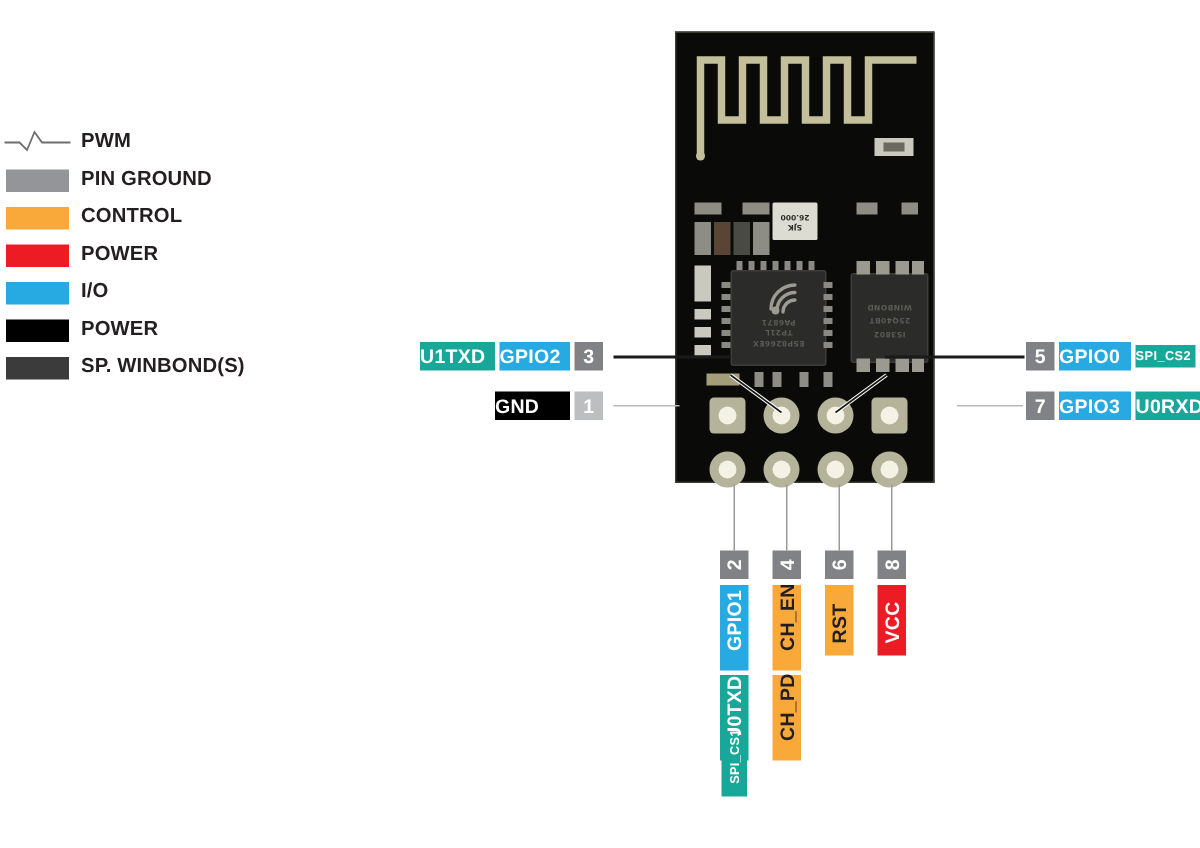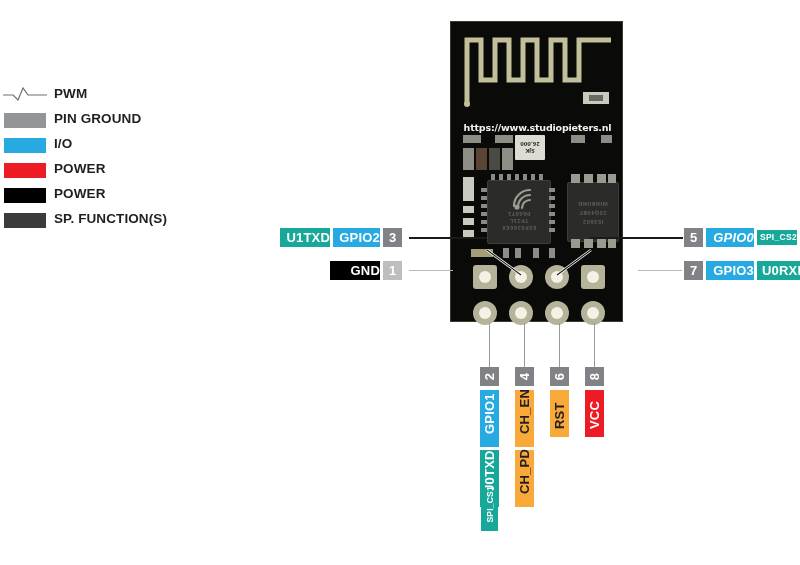--- a/index.html
+++ b/index.html
@@ -168,21 +168,21 @@
     overflow: visible;
   }
 
   
   .badge {
     position: absolute;
     font-family: "Liberation Sans", sans-serif;
     font-weight: bold;
     font-size: 13px;
     color: #ffffff;
-    text-align: right;
+    text-align: left;
     line-height: 19px;
     height: 19px;
     white-space: nowrap;
     box-sizing: border-box;
     letter-spacing: 0.2px;
   }
   .badge.small {
     font-size: 8.5px;
     line-height: 15px;
     height: 15px;
@@ -256,55 +256,58 @@
         <polyline points="1,11 11,11 16,16 21,4 26,11 45,11" fill="none" stroke="#6d6e71" stroke-width="1.2"></polyline>
       </svg>
       <span class="legend-label">PWM</span>
     </div>
 
     <div class="legend-row">
       <span class="legend-swatch" style="background:#939598"></span>
       <span class="legend-label">PIN GROUND</span>
     </div>
 
-
+    <div class="legend-row">
+      <span class="legend-swatch" style="background:#f9a83a"></span>
+      <span class="legend-label">CONTROL</span>
+    </div>
+
+
+    <div class="legend-row">
+      <span class="legend-swatch" style="background:#ed1c24"></span>
+      <span class="legend-label">POWER</span>
+    </div>
 
     <div class="legend-row">
       <span class="legend-swatch" style="background:#27aae1"></span>
       <span class="legend-label">I/O</span>
     </div>
 
     <div class="legend-row">
-      <span class="legend-swatch" style="background:#ed1c24"></span>
-      <span class="legend-label">POWER</span>
-    </div>
-
-    <div class="legend-row">
       <span class="legend-swatch" style="background:#000000"></span>
       <span class="legend-label">POWER</span>
     </div>
 
     <div class="legend-row">
       <span class="legend-swatch" style="background:#3b3b3b"></span>
-      <span class="legend-label">SP. FUNCTION(S)</span>
+      <span class="legend-label">SP. WINBOND(S)</span>
     </div>
 
   </div>
 
   <div id="board">
 
     <svg class="antenna" viewBox="0 0 158 80">
       <polyline points="8,76 8,12 22,12 22,52 36,52 36,12 50,12 50,52 64,52 64,12 78,12 78,52 92,52 92,12 106,12 106,52 120,52 120,12 152,12" fill="none" stroke="#c2bf9a" stroke-width="5" stroke-linejoin="miter"></polyline>
       <circle cx="8" cy="76" r="3" fill="#c2bf9a"></circle>
     </svg>
 
     <div class="smd pale" style="left:132px; top:70px; width:26px; height:12px;"></div>
     <div class="smd" style="left:138px; top:73px; width:14px; height:6px; background:#6a6a60;"></div>
 
-    <div class="board-url">https://www.studiopieters.nl</div>
 
     <div class="smd" style="left:12px; top:113px; width:18px; height:8px;"></div>
     <div class="smd" style="left:44px; top:113px; width:18px; height:8px;"></div>
     <div class="smd" style="left:120px; top:113px; width:14px; height:8px;"></div>
     <div class="smd" style="left:150px; top:113px; width:11px; height:8px;"></div>
 
     <div class="smd" style="left:12px; top:126px; width:11px; height:22px;"></div>
     <div class="smd brown" style="left:25px; top:126px; width:11px; height:22px;"></div>
     <div class="smd dark" style="left:38px; top:126px; width:11px; height:22px;"></div>
     <div class="smd" style="left:51px; top:126px; width:11px; height:22px;"></div>
@@ -415,21 +418,21 @@
   <div class="pinnum" style="left:383px; top:228px; background:#808285;">3</div>
   <div class="badge" style="left:333px; top:228px; width:47px; background:#27aae1; color:#ffffff;">GPIO2</div>
   <div class="badge" style="left:280px; top:228px; width:50px; background:#18a89a; color:#ffffff;">U1TXD</div>
 
   <div class="leader" style="left:409px; top:270px; width:44px; height:1px;"></div>
   <div class="pinnum" style="left:383px; top:261px; background:#bcbec0;">1</div>
   <div class="badge" style="left:330px; top:261px; width:50px; background:#000000; color:#ffffff;">GND</div>
 
   <div class="leader thick" style="left:590px; top:237px; width:93px; height:2px;"></div>
   <div class="pinnum" style="left:684px; top:228px; background:#808285;">5</div>
-  <div class="badge" style="left:706px; top:228px; width:48px; background:#27aae1; color:#ffffff;font-style:italic;">GPIO0</div>
+  <div class="badge" style="left:706px; top:228px; width:48px; background:#27aae1; color:#ffffff;">GPIO0</div>
   <div class="badge small" style="left:757px; top:230px; width:40px; background:#18a89a; color:#ffffff;">SPI_CS2</div>
 
   <div class="leader" style="left:638px; top:270px; width:44px; height:1px;"></div>
   <div class="pinnum" style="left:684px; top:261px; background:#808285;">7</div>
   <div class="badge" style="left:706px; top:261px; width:48px; background:#27aae1; color:#ffffff;">GPIO3</div>
   <div class="badge" style="left:757px; top:261px; width:50px; background:#18a89a; color:#ffffff;">U0RXD</div>
 
   <div class="vleader" style="left:489px; top:323px; height:44px;"></div>
   <div class="vpinnum" style="left:480px; top:367px; background:#808285;">
     <span>2</span>

